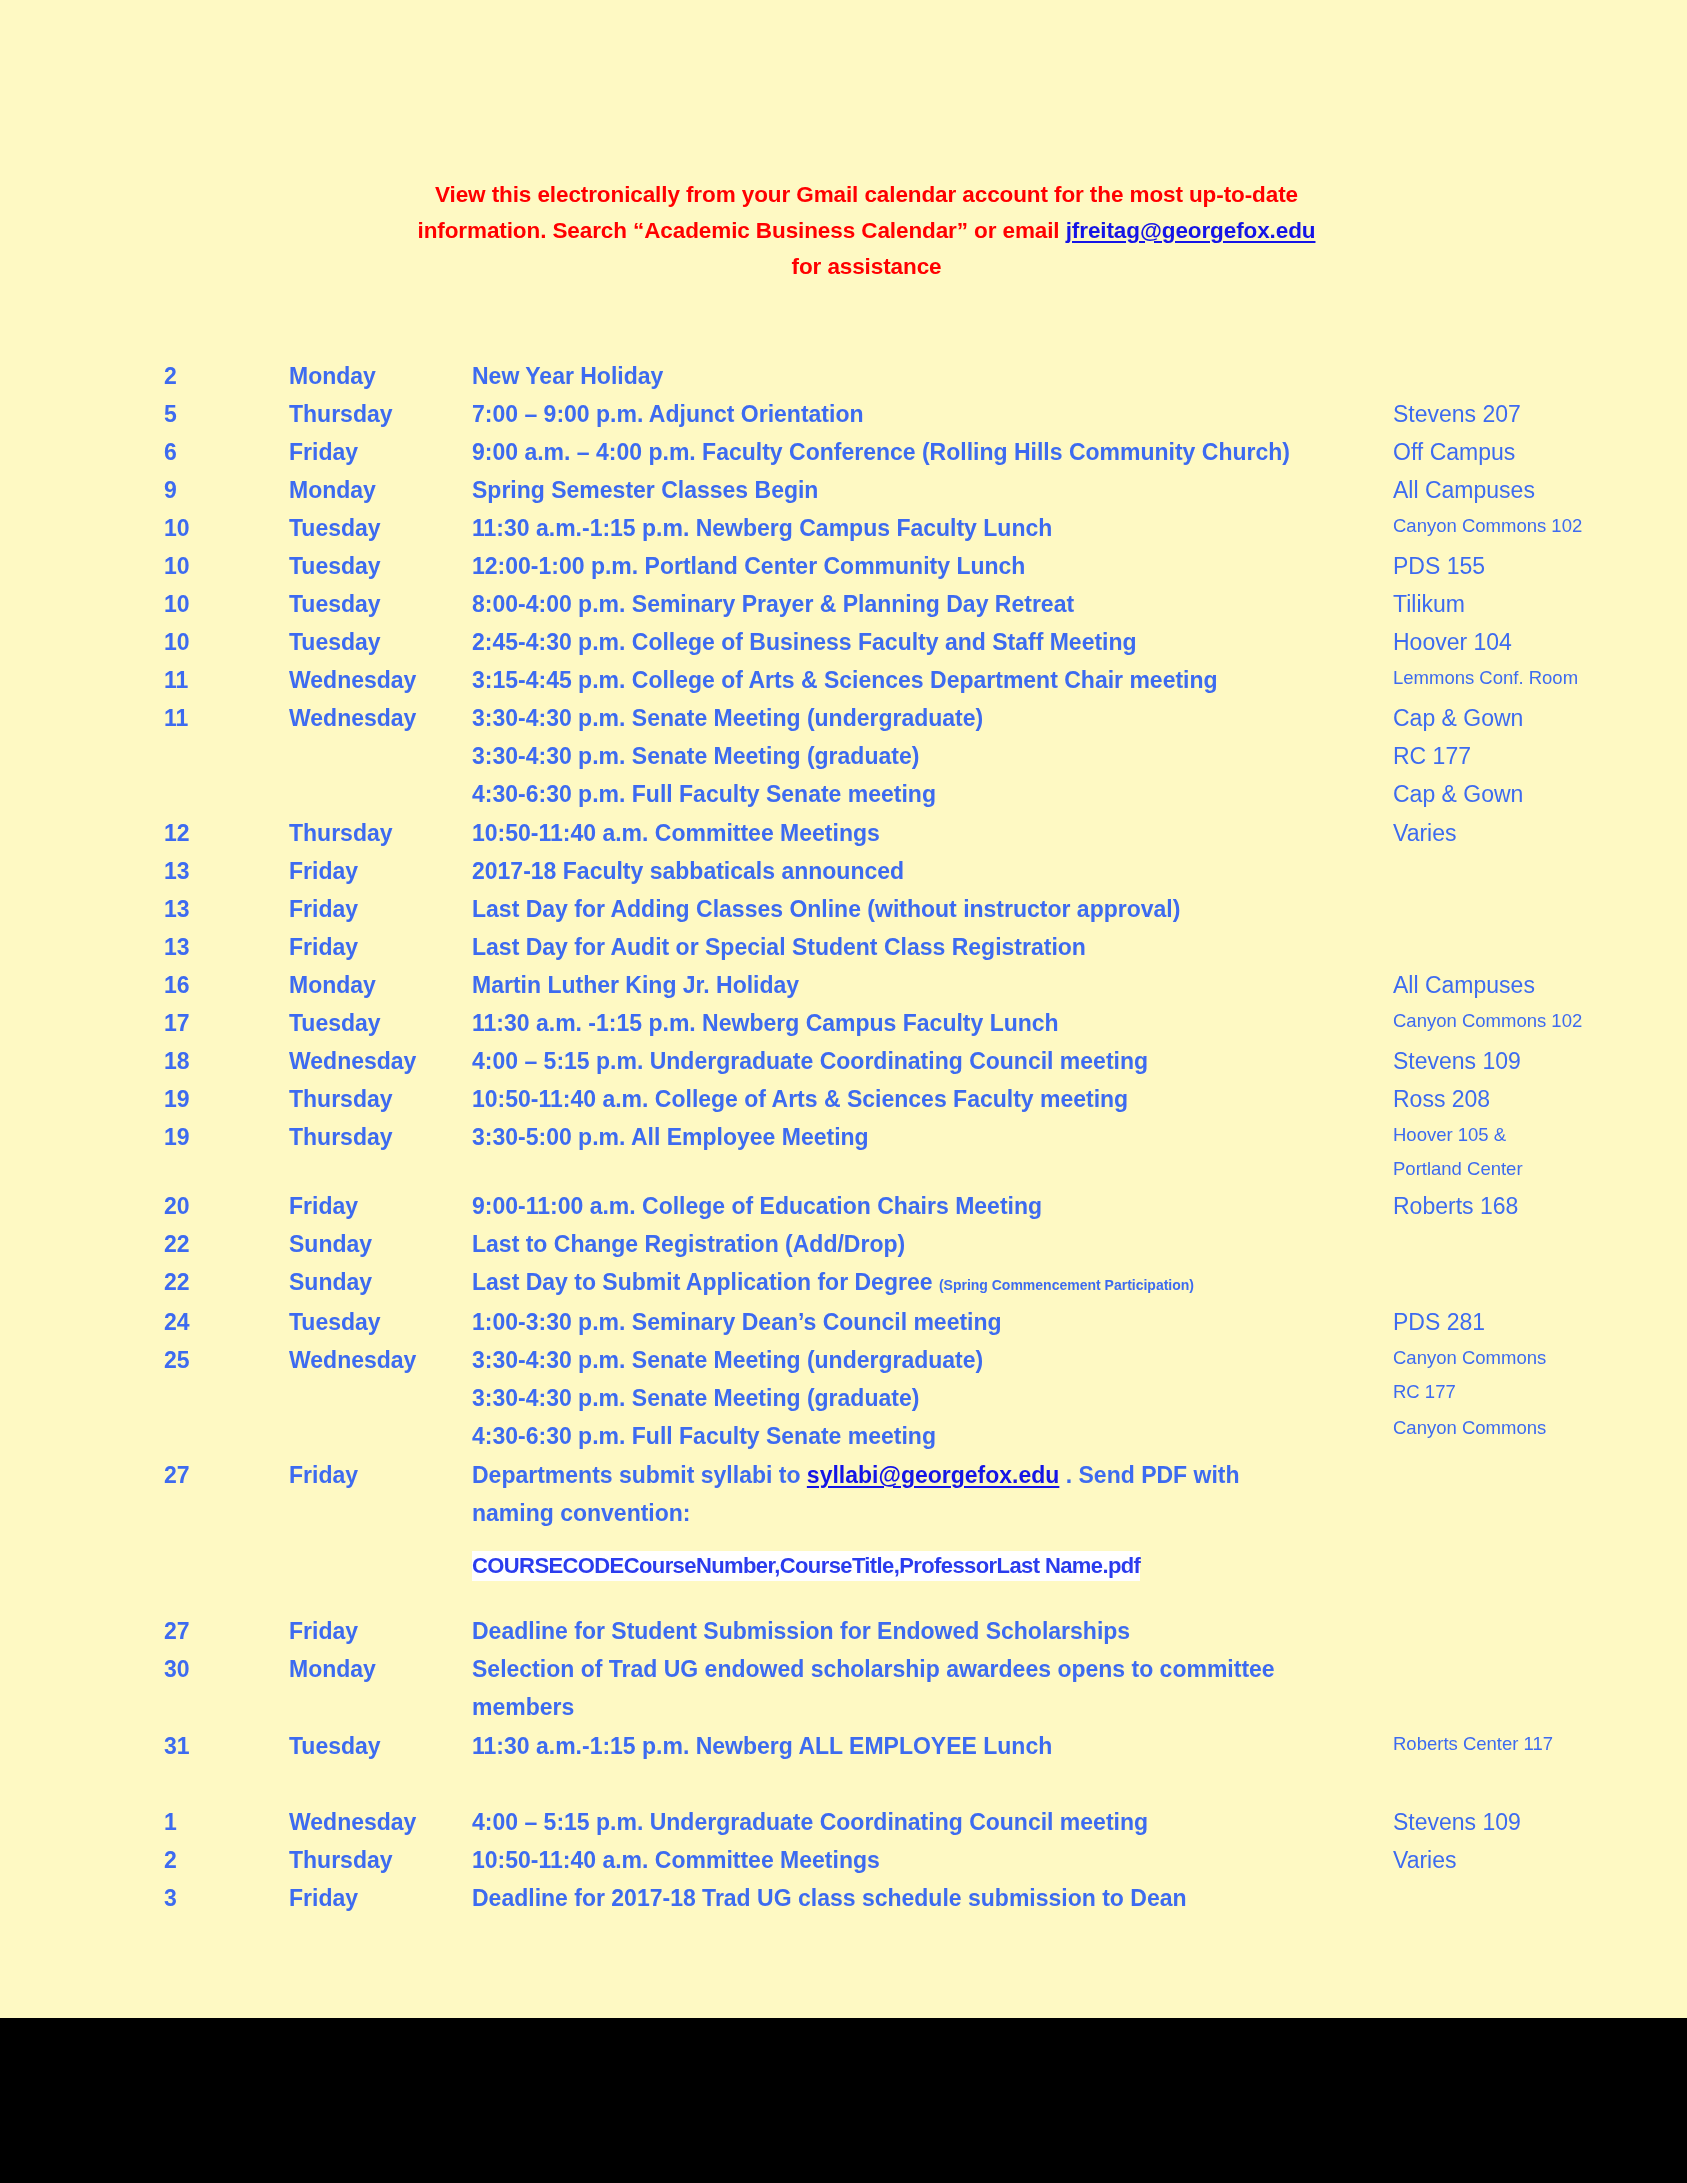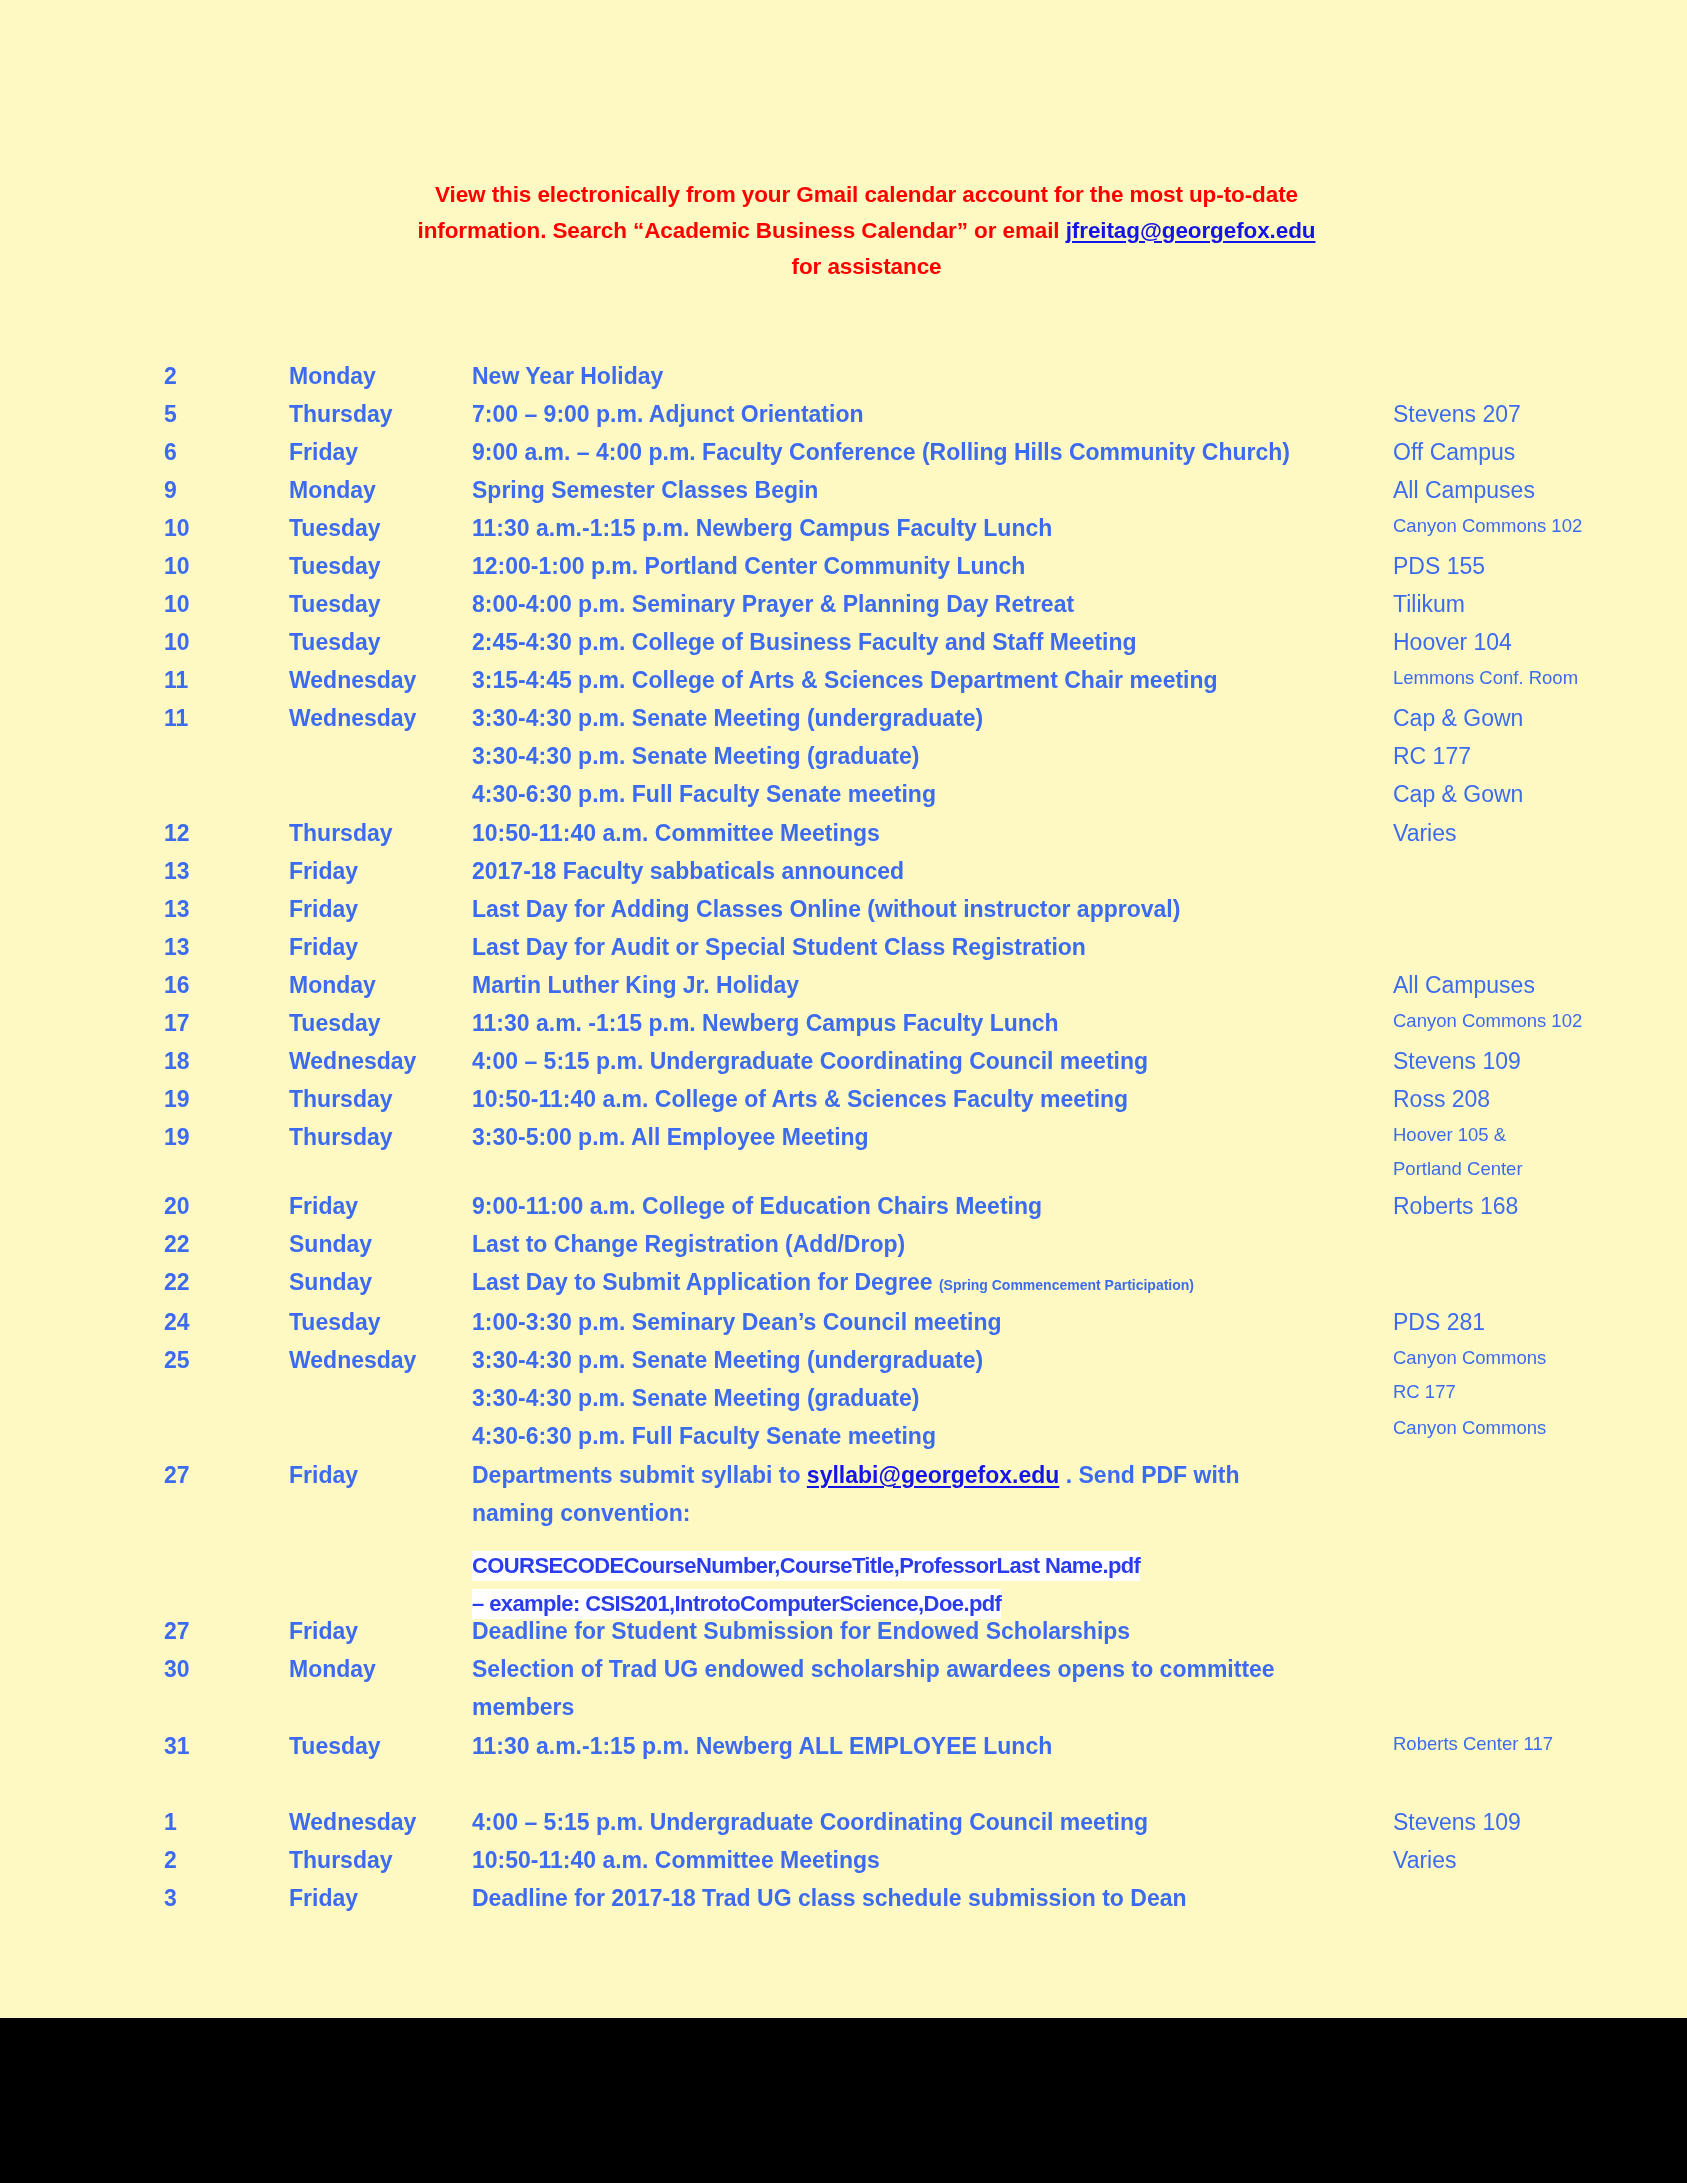--- a/index.html
+++ b/index.html
@@ -319,21 +319,20 @@
           <div>RC 177</div>
           <div style="font-size: 18.5px; line-height: 38px;">Canyon Commons</div>
         </div>
       </div>
       <div class="row" style="height: 156px;">
         <div class="col-day">27</div>
         <div class="col-weekday">Friday</div>
         <div class="col-event">
           <div><span>Departments submit syllabi to </span><a class="evt-link" href="#">syllabi@georgefox.edu</a><span> . Send PDF with naming convention:</span></div>
           <div style="margin-top: 14px;"><span class="hl">COURSECODECourseNumber,CourseTitle,ProfessorLast Name.pdf</span></div>
-          <div><span class="hl">– example: CSIS201,IntrotoComputerScience,Doe.pdf</span></div>
         </div>
         <div class="col-loc"></div>
       </div>
       <div class="row" style="height: 38px;">
         <div class="col-day">27</div>
         <div class="col-weekday">Friday</div>
         <div class="col-event"><span>Deadline for Student Submission for Endowed Scholarships</span></div>
         <div class="col-loc"></div>
       </div>
       <div class="row" style="height: 77px;">

